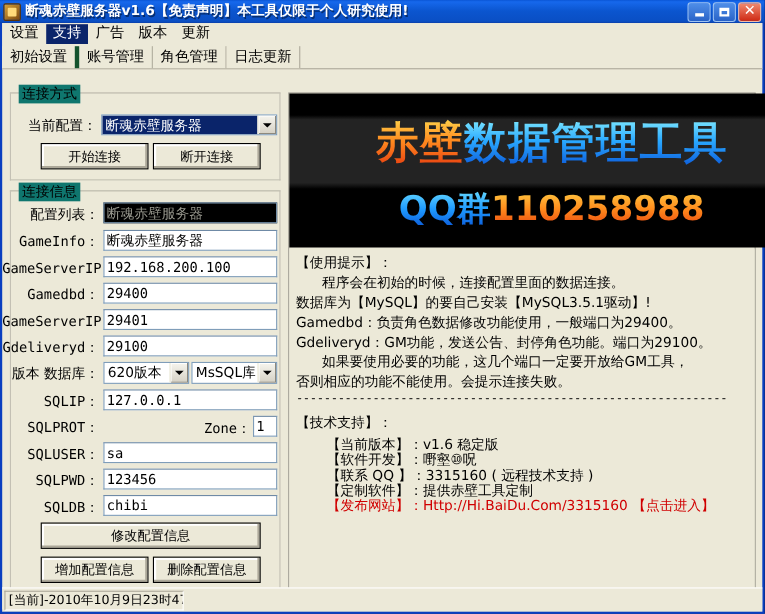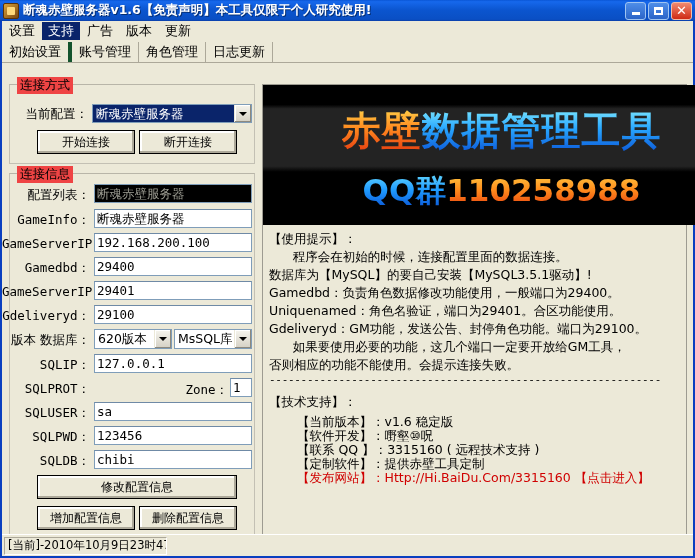--- a/index.html
+++ b/index.html
@@ -82,21 +82,21 @@
     position:relative;
   }
 
   
   .group{
     position:absolute;border:1px solid #c3c0b4;
     border-top-color:#b8b5a8;
     box-sizing:border-box;background:transparent;
   }
   .group-title{
-    position:absolute;top:-8px;left:7px;background:#ef4444;
+    position:absolute;top:-8px;left:7px;background:#0f766e;
     padding:0 3px;font-size:12.5px;color:#000;white-space:nowrap;
   }
   #grp-conn{left:7px;top:63px;width:246px;height:80px;}
   #grp-info{left:7px;top:152px;width:246px;height:368px;}
 
   .fld-label{
     position:absolute;font-size:12.5px;color:#000;text-align:right;
     white-space:nowrap;line-height:14px;
     font-family:"DejaVu Sans Mono","Liberation Mono",monospace;
   }
@@ -333,21 +333,20 @@
         <div id="banner-qq">
           <span class="b">QQ群</span><span class="o">110258988</span>
         </div>
       </div>
 
       <div id="info-text">
         <div class="ln">【使用提示】：</div>
         <div class="ln">      程序会在初始的时候，连接配置里面的数据连接。</div>
         <div class="ln">数据库为【MySQL】的要自己安装【MySQL3.5.1驱动】!</div>
         <div class="ln">Gamedbd：负责角色数据修改功能使用，一般端口为29400。</div>
-        <div class="ln">Uniquenamed：角色名验证，端口为29401。合区功能使用。</div>
         <div class="ln">Gdeliveryd：GM功能，发送公告、封停角色功能。端口为29100。</div>
         <div class="ln">      如果要使用必要的功能，这几个端口一定要开放给GM工具，</div>
         <div class="ln">否则相应的功能不能使用。会提示连接失败。</div>
         <div class="ln dash">--------------------------------------------------------------</div>
         <div style="height:8px;"></div>
         <div class="ln">【技术支持】：</div>
         <div style="height:4px;"></div>
         <div style="padding-left:28px;">
           <div class="ln tight"><span>【当前版本】：</span><span>v1.6 稳定版</span></div>
           <div class="ln tight"><span>【软件开发】：</span><span>嘢壑⑩呪</span></div>

